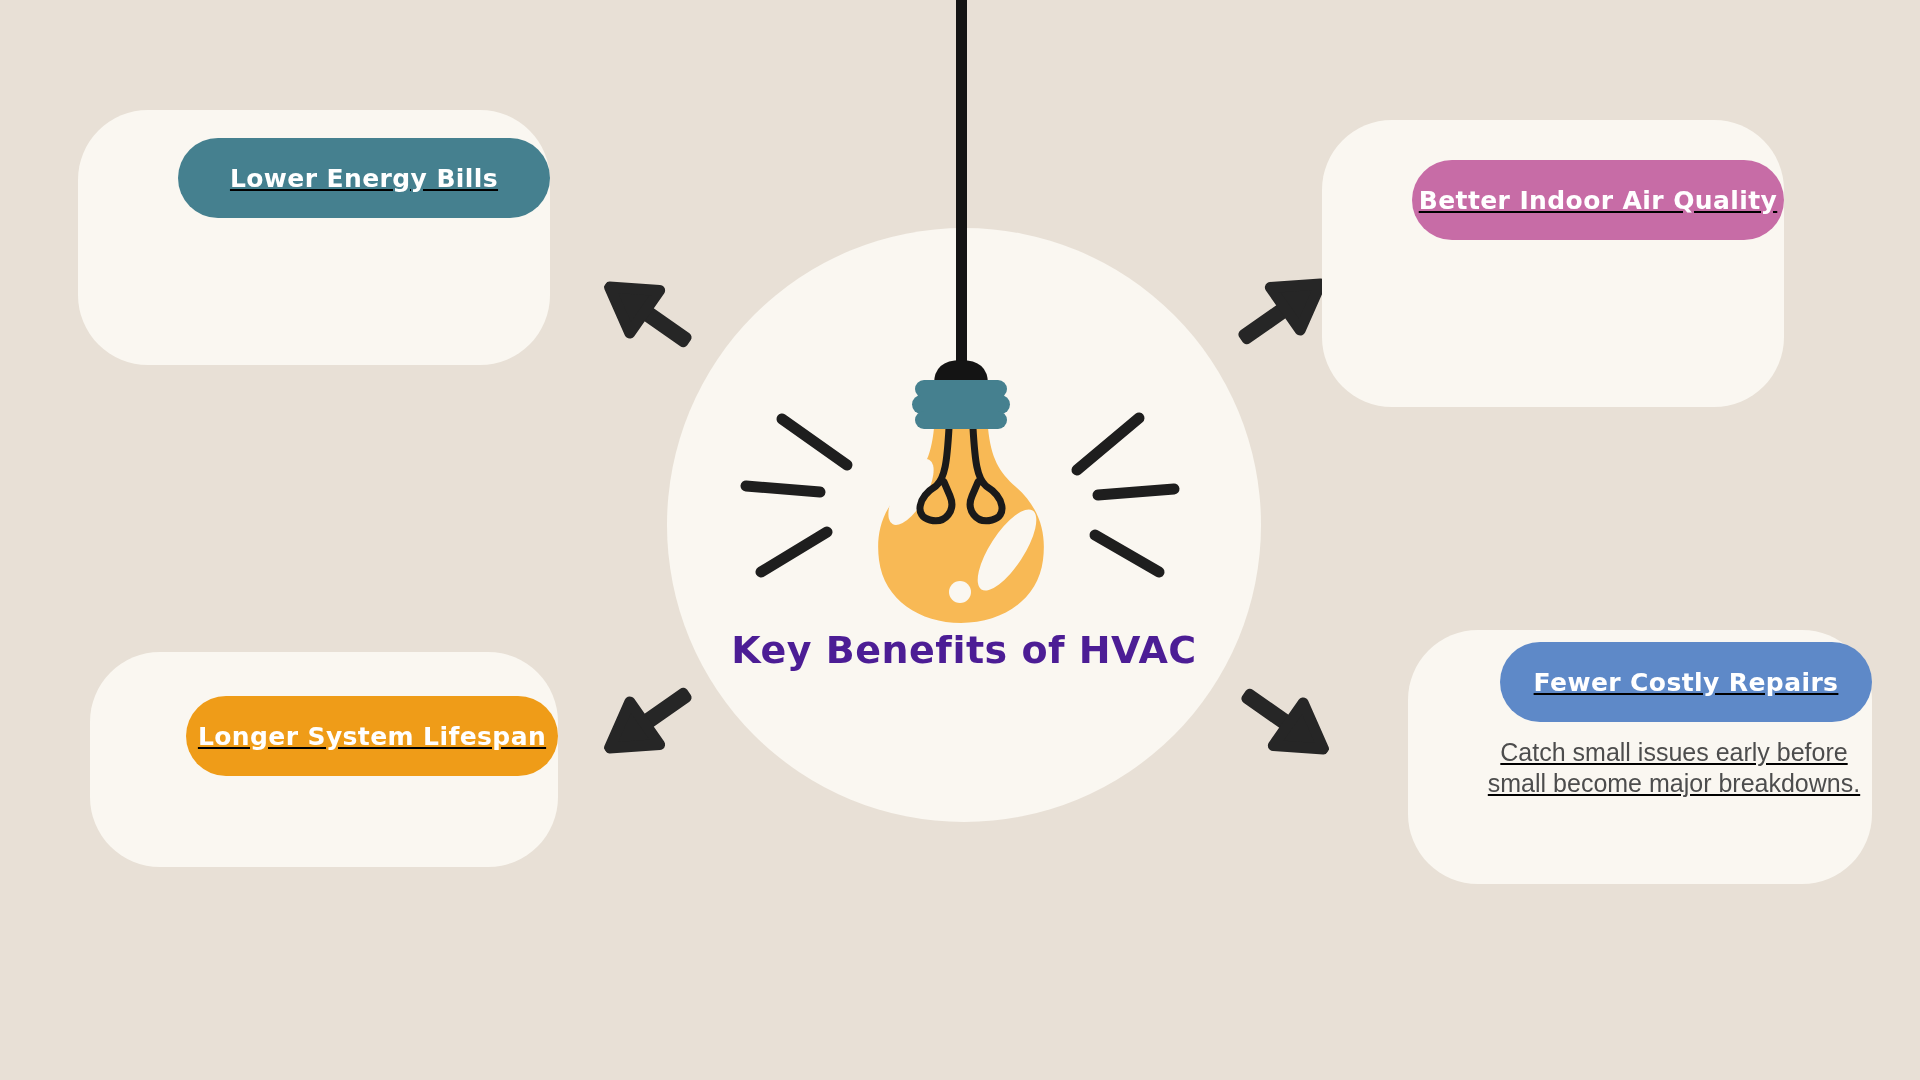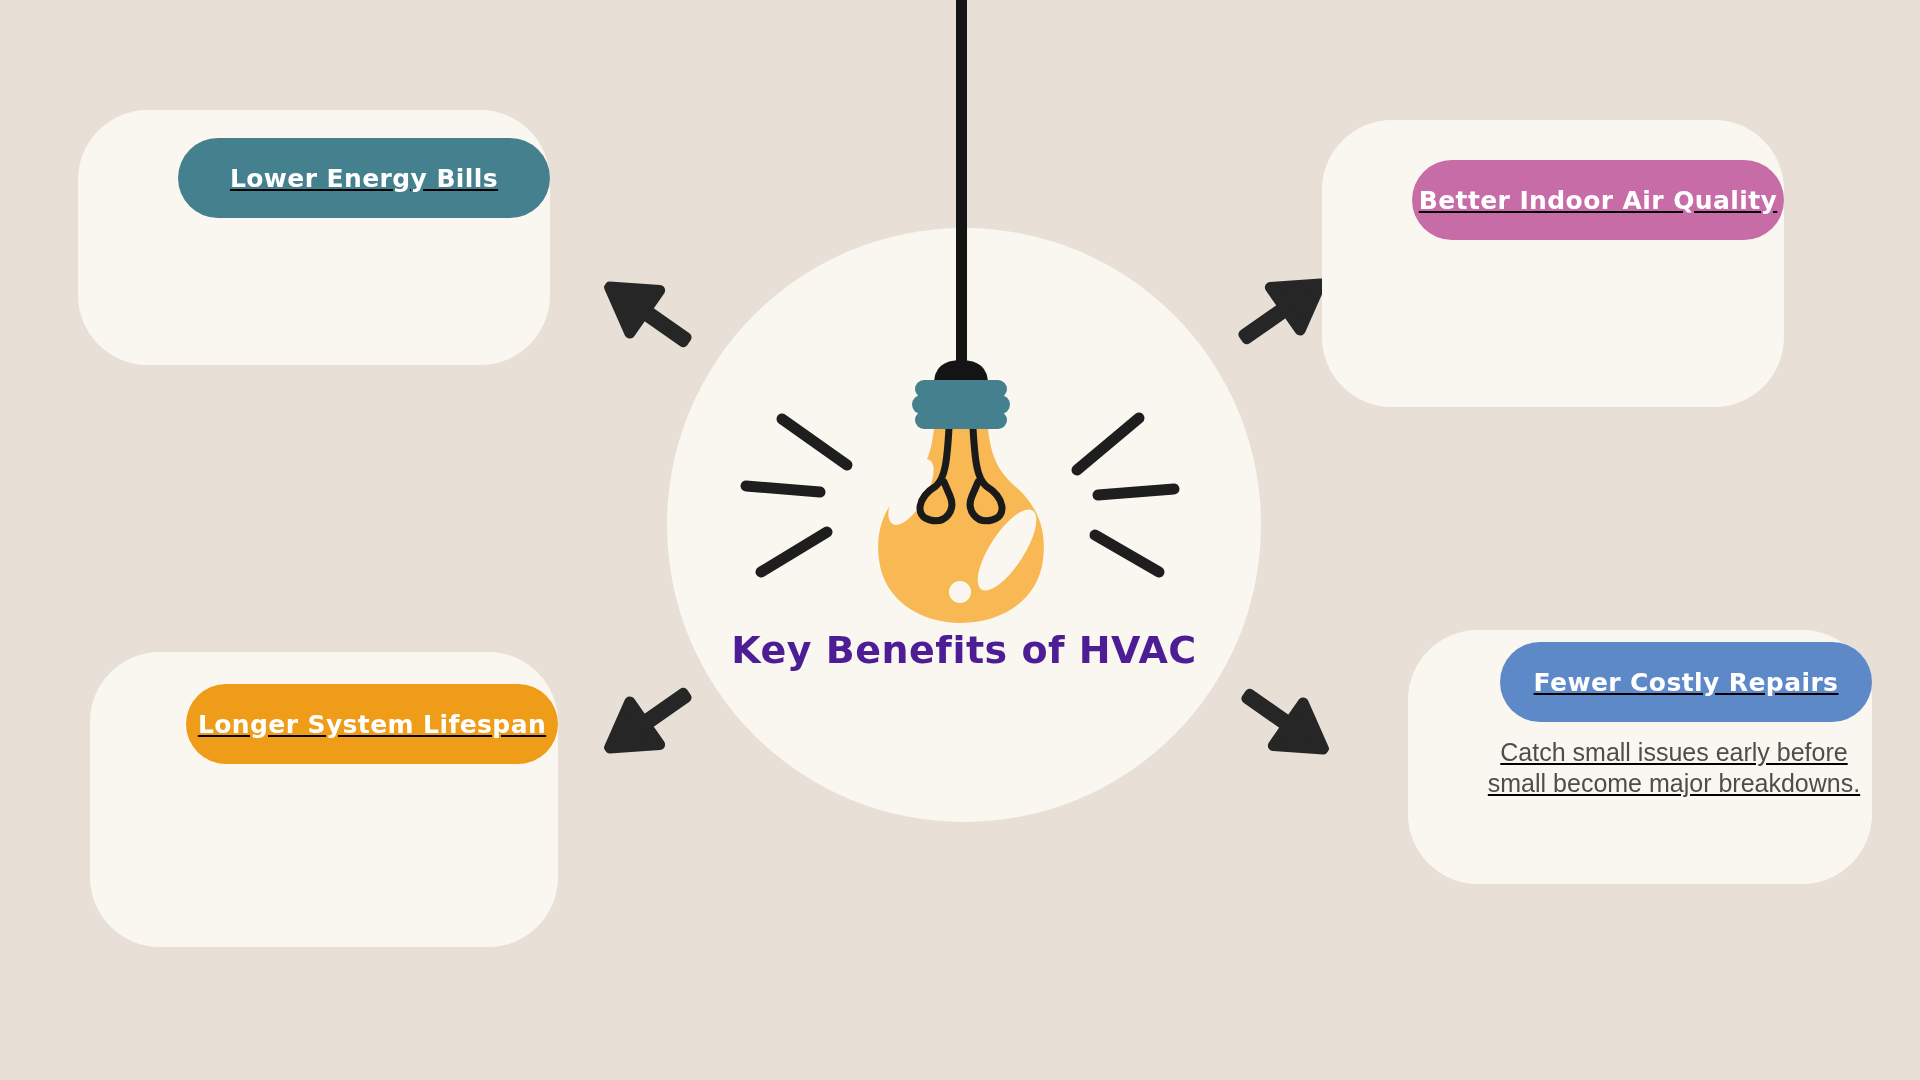--- a/index.html
+++ b/index.html
@@ -33,21 +33,21 @@
   .arrow-br{left:1233px;top:687px;transform:rotate(35deg);}
   
   .card{
     position:absolute;background:#FAF7F1;border-radius:70px;
     display:flex;flex-direction:column;align-items:flex-end;
     box-sizing:border-box;
     text-decoration:underline;
   }
   .card-tl{left:78px;top:110px;width:472px;height:255px;padding-top:28px;}
   .card-tr{left:1322px;top:120px;width:462px;height:287px;padding-top:40px;}
-  .card-bl{left:90px;top:652px;width:468px;height:295px;padding-top:32px;}
+  .card-bl{left:90px;top:652px;width:468px;height:215px;padding-top:44px;}
   .card-br{left:1408px;top:630px;width:464px;height:254px;padding-top:12px;}
   .pill{
     width:372px;height:80px;border-radius:40px;
     display:flex;align-items:center;justify-content:center;
     color:#FFFFFF;
     font-family:"DejaVu Sans", sans-serif;font-weight:bold;
     font-size:25px;letter-spacing:0.4px;flex:0 0 auto;
   }
   .card-desc{
     margin-top:15px;text-align:center;color:#4D4D4D;

